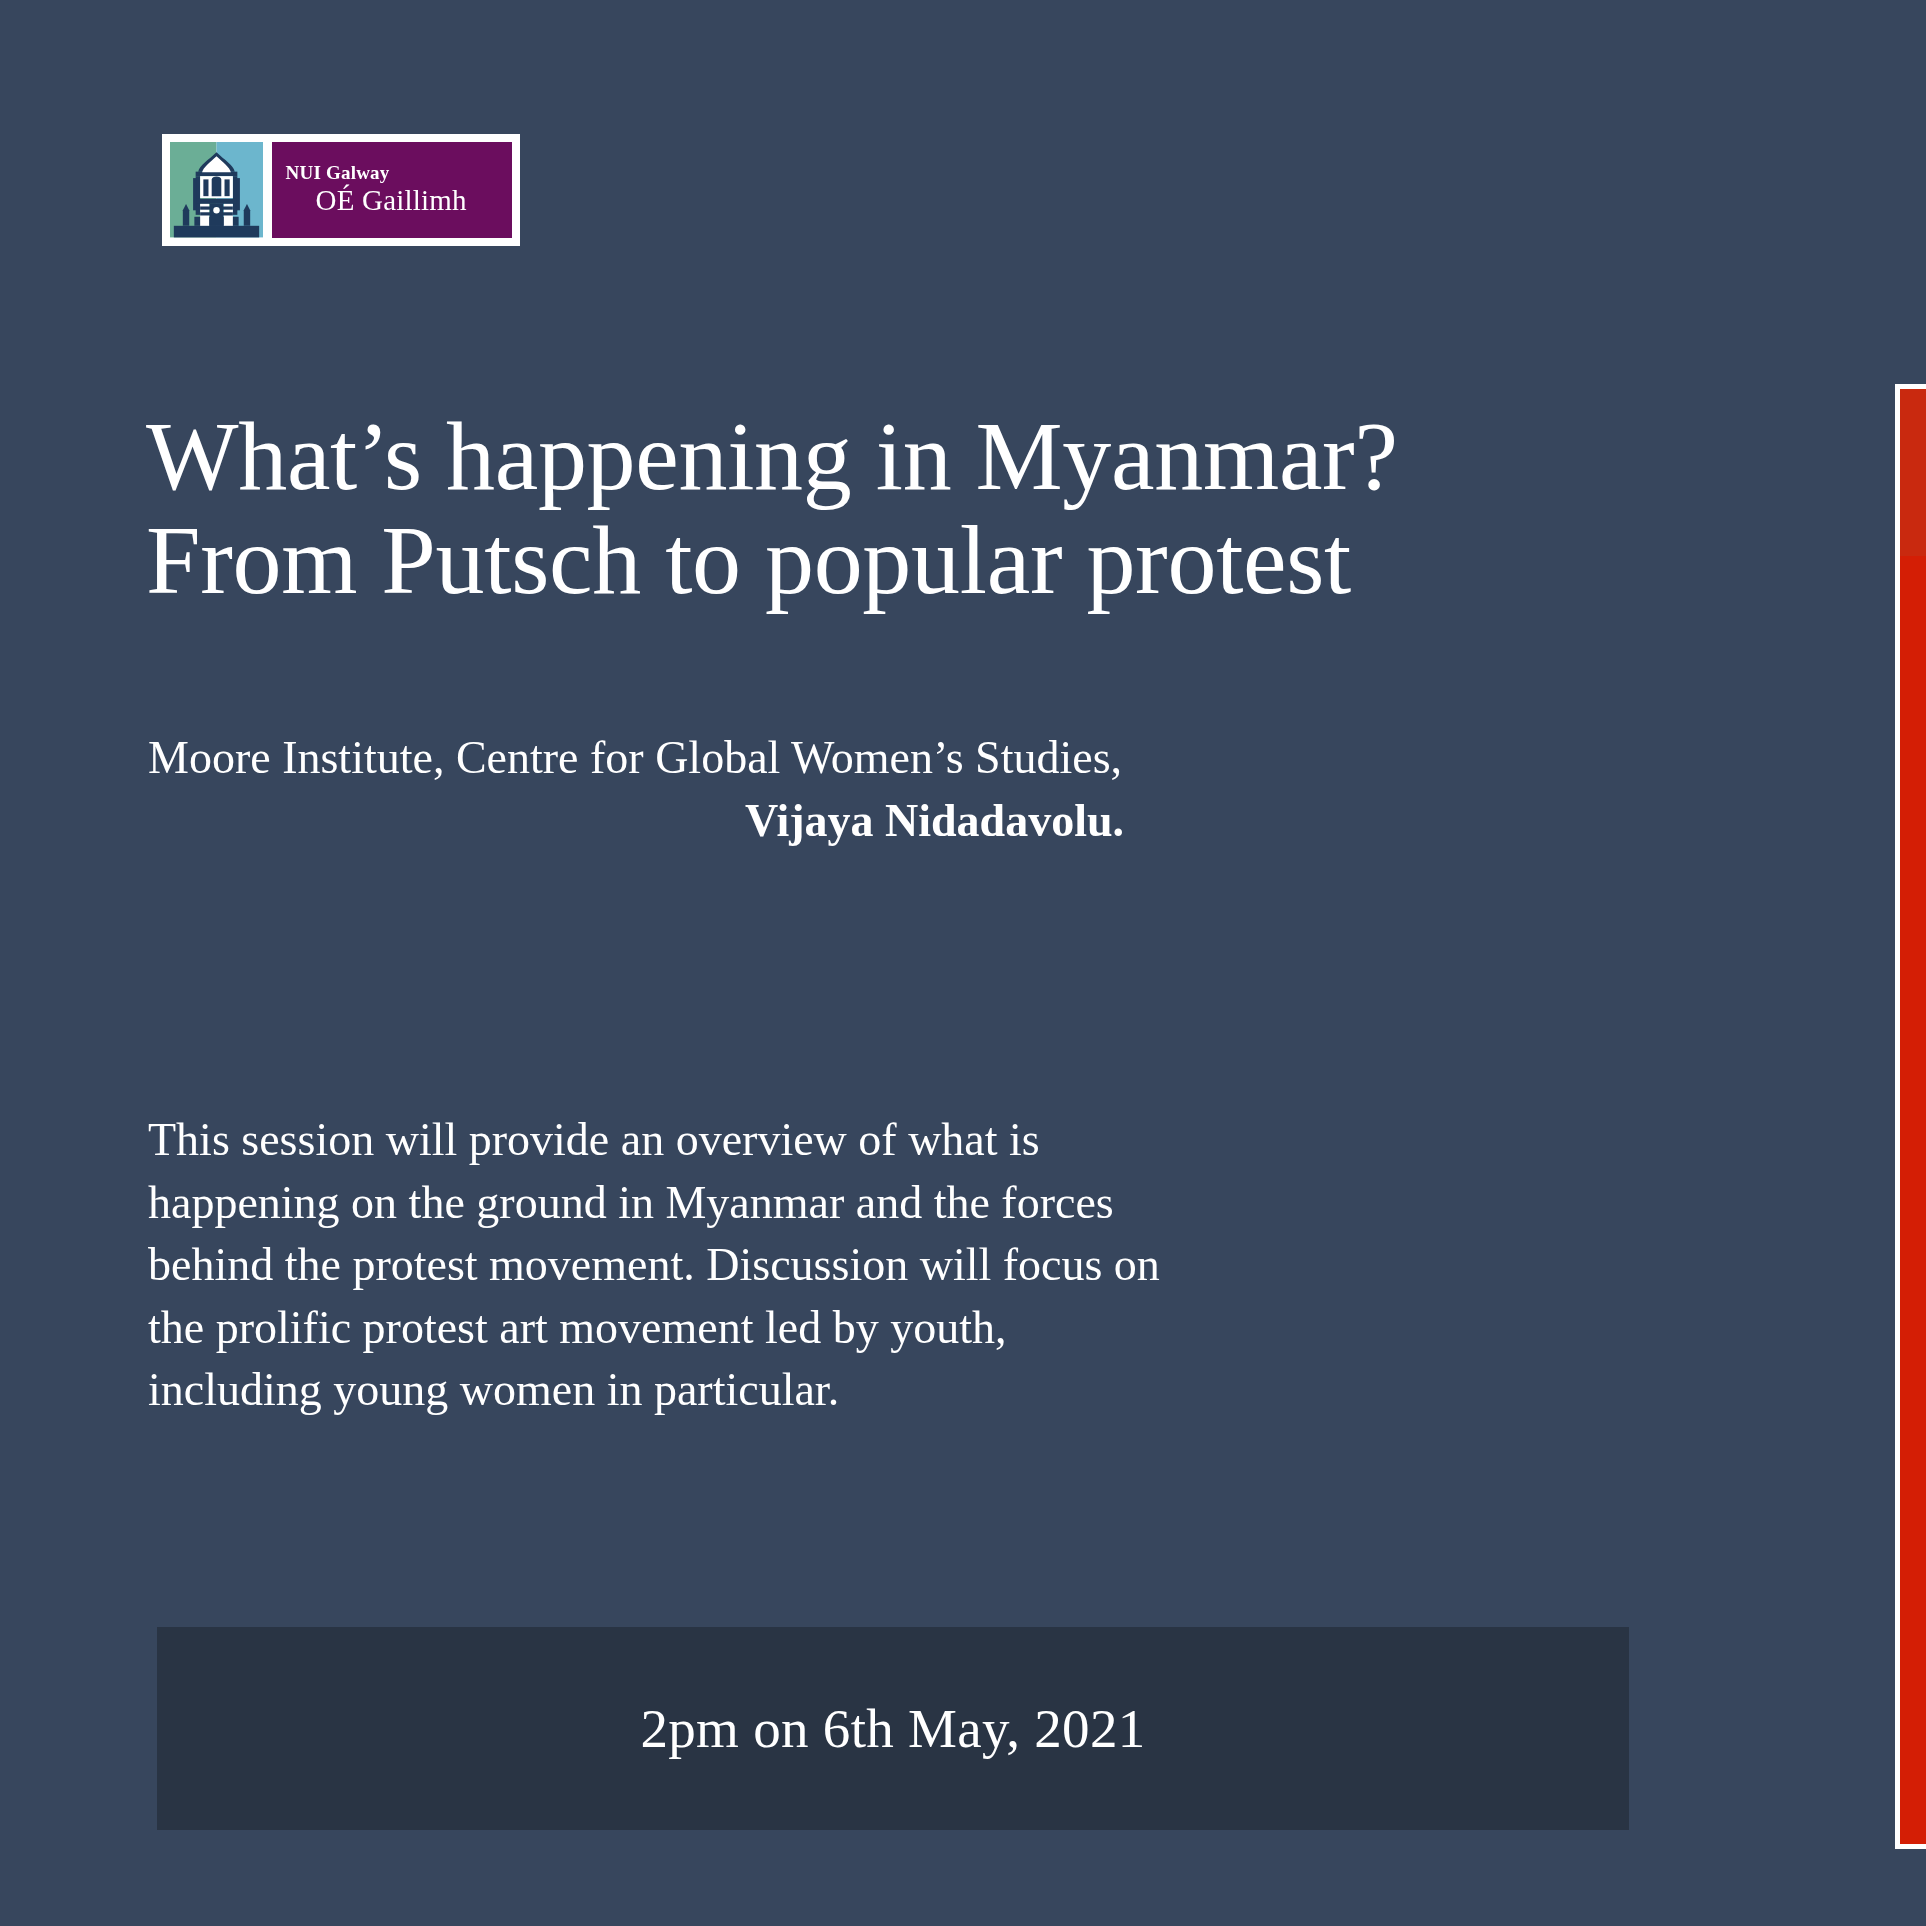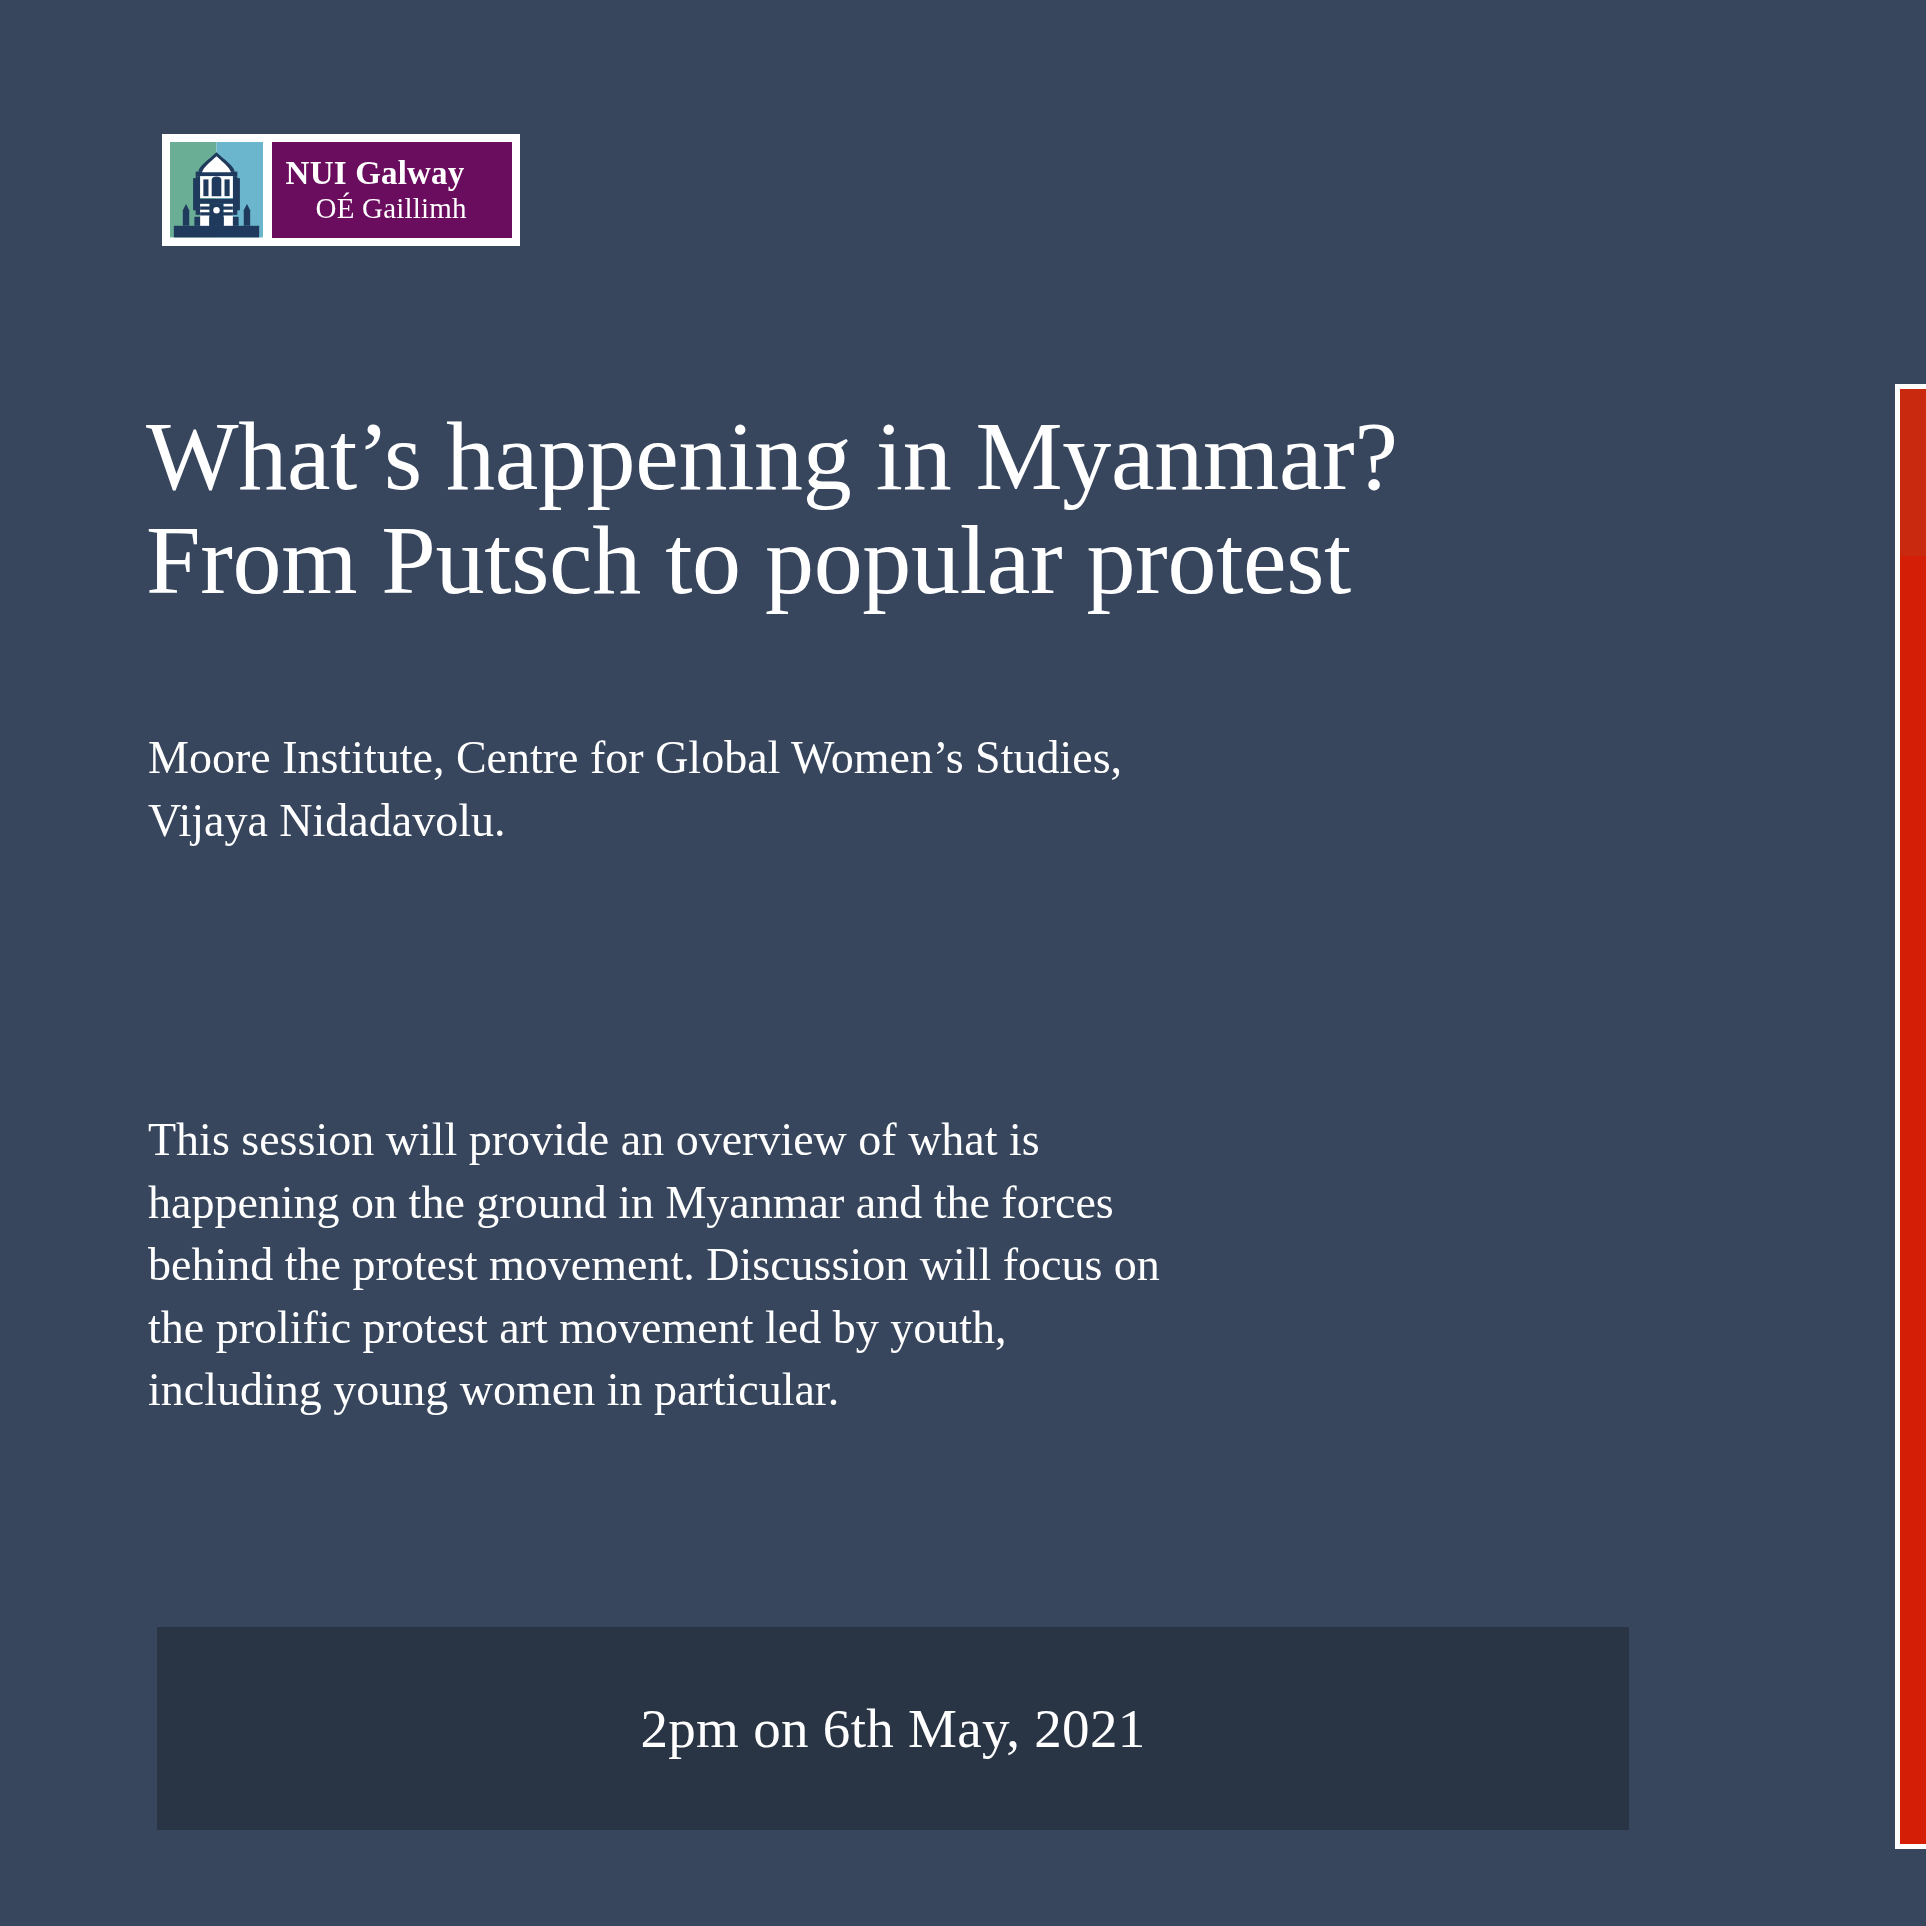--- a/index.html
+++ b/index.html
@@ -66,21 +66,21 @@
     flex: 1 1 auto;
     background: #6b0d5e;
     display: flex;
     flex-direction: column;
     justify-content: center;
     padding-left: 14px;
     box-sizing: border-box;
   }
   .logo-line1 {
     color: #ffffff;
-    font-size: 33px;
+    font-size: 19px;
     font-weight: bold;
     line-height: 1.16;
     letter-spacing: 0.2px;
   }
   .logo-line2 {
     color: #ffffff;
     font-size: 29px;
     font-weight: normal;
     line-height: 1.16;
     letter-spacing: 0.2px;
@@ -106,21 +106,21 @@
     position: absolute;
     left: 148px;
     top: 727px;
     width: 1573px;
     color: #ffffff;
     font-size: 46px;
     line-height: 1.36;
     font-weight: normal;
   }
   .intro .iline { display: block; white-space: nowrap; }
-  .intro .speaker { font-weight: normal; }
+  .intro .speaker { font-weight: bold; text-align: center; }
 
   
   .description {
     position: absolute;
     left: 148px;
     top: 1109px;
     width: 1573px;
     color: #ffffff;
     font-size: 46px;
     line-height: 1.36;

